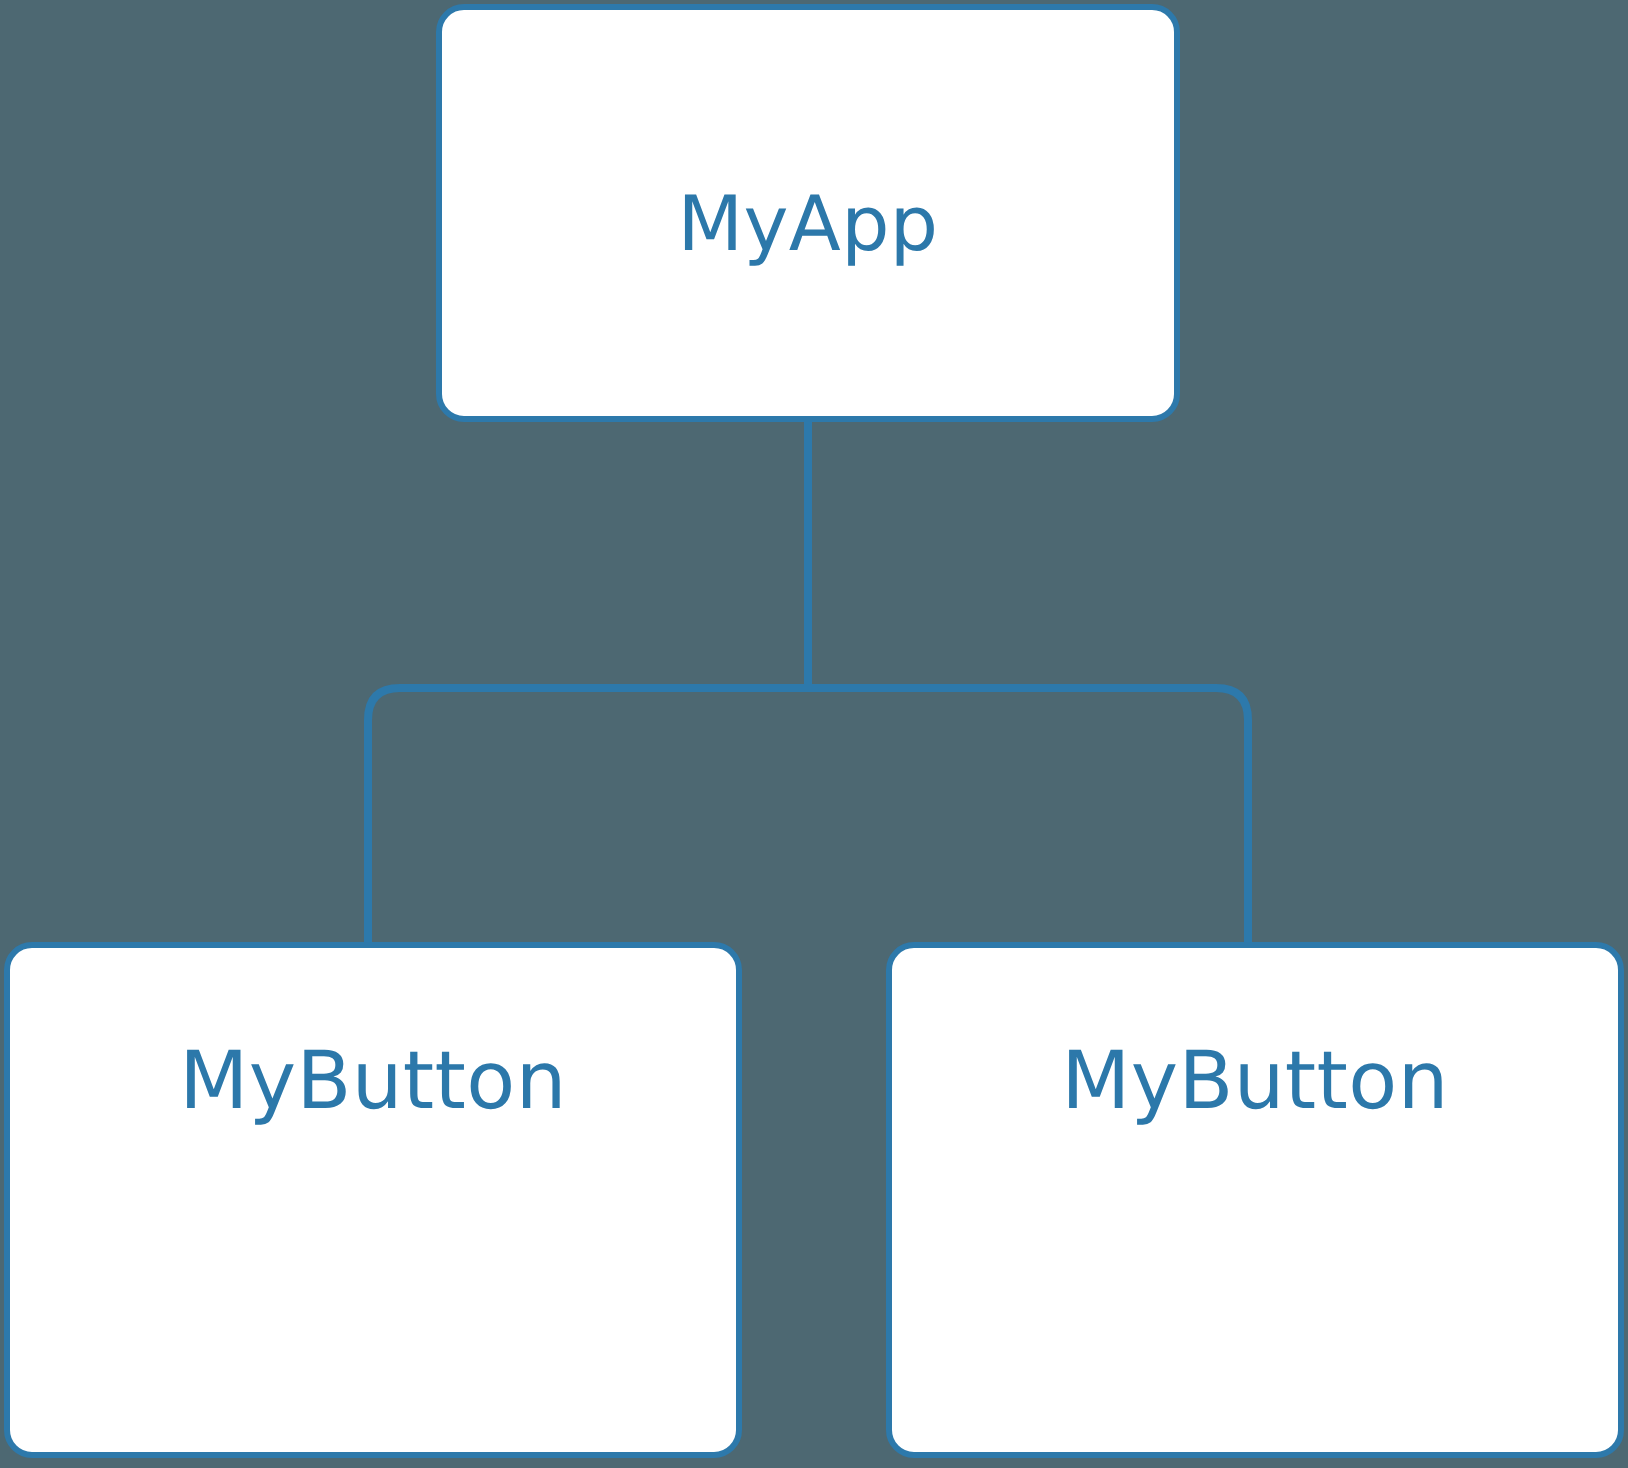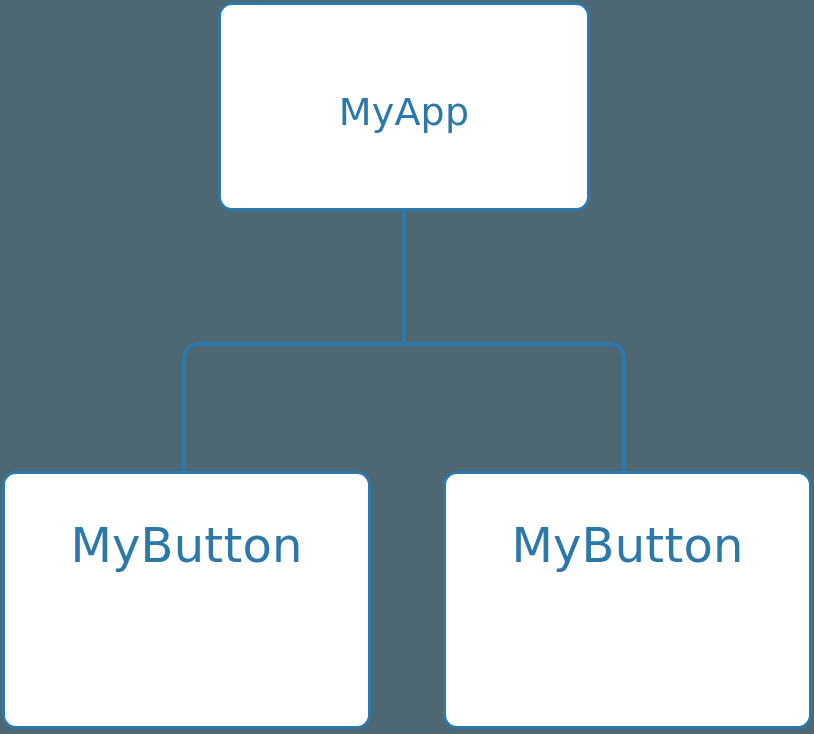--- a/index.html
+++ b/index.html
@@ -64,21 +64,21 @@
     line-height: 1;
     letter-spacing: 0.2px;
     white-space: nowrap;
   }
   .node-root .node-title {
     top: 88px;
   }
   .node-child-left .node-title,
   .node-child-right .node-title {
     top: 47px;
-    font-size: 48px;
+    font-size: 40px;
   }
 </style>
 </head>
 <body>
 
 <div id="stage">
 
   <svg id="edges" viewBox="0 0 814 734" width="814" height="734" fill="none">
     <path d="M404,208 L404,344" stroke="#2d79ab" stroke-width="4" stroke-linecap="butt"></path>
     <path d="M404,344 L200,344 Q184,344 184,360 L184,474" stroke="#2d79ab" stroke-width="4" fill="none" stroke-linecap="butt"></path>

